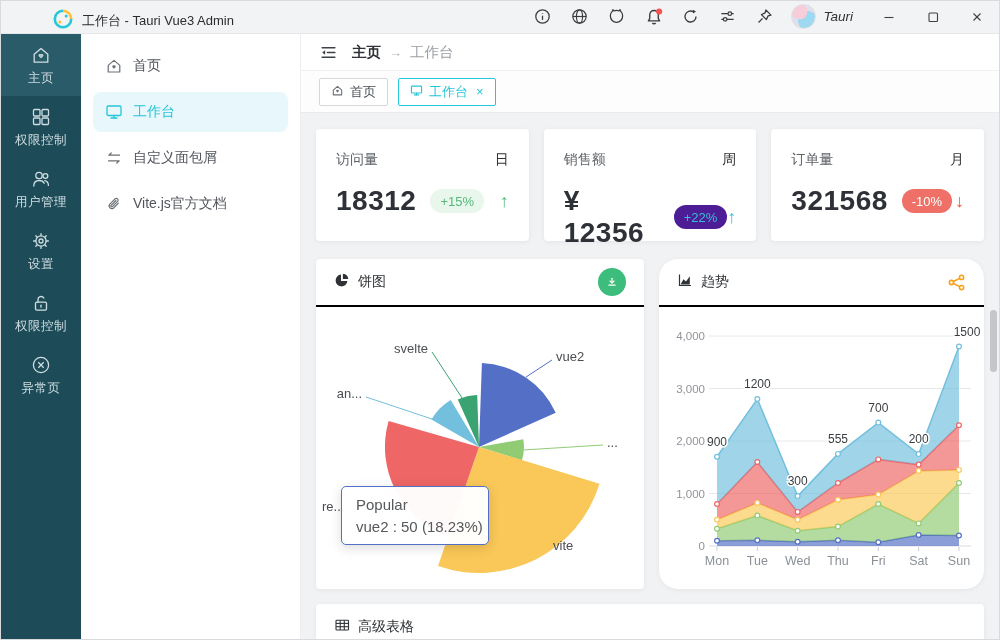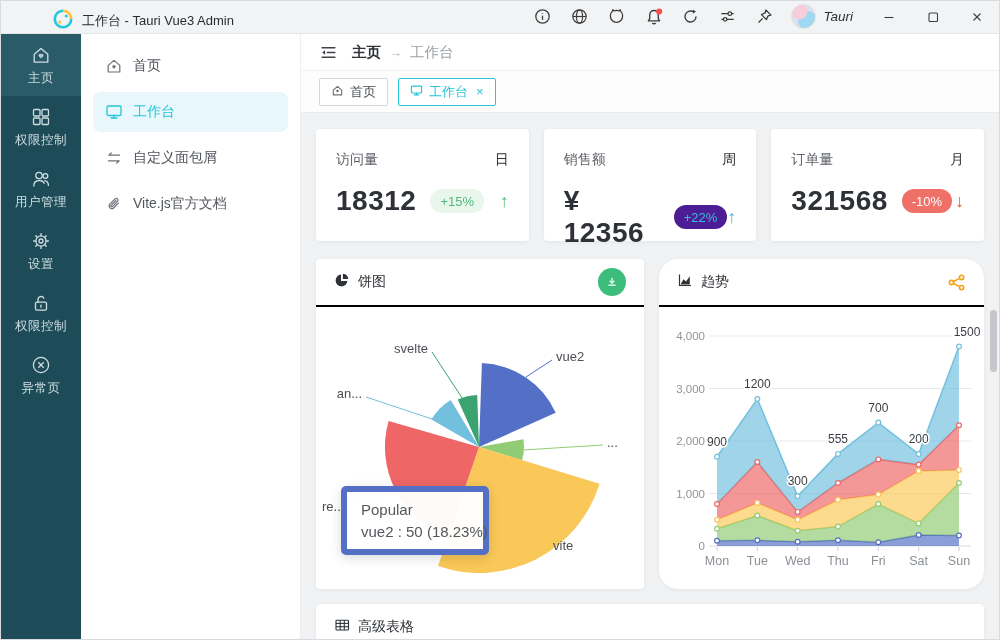--- a/index.html
+++ b/index.html
@@ -69,21 +69,21 @@
   .pie-card { width:328px; }
   .trend-card { flex:1;border-radius:19px; }
   .card-hd { height:48px; display:flex; align-items:center; padding:0 18px; border-bottom:2px solid #000000; }
   .card-hd .hd-title { font-size:14px; color:#2f3337; margin-left:8px; }
   .hd-right { margin-left:auto; display:flex; align-items:center; }
   .dl-btn { width:28px; height:28px; border-radius:50%; background:#3cbd7c; display:flex; align-items:center; justify-content:center; cursor:pointer; }
   .share-btn { cursor:pointer; display:flex; }
   .card-bd { position:relative; }
 
   
-  .pie-tooltip { position:absolute; left:25px; top:179px; width:148px; background:rgba(255,255,255,.97); border:6px solid #14b8a6; border-radius:5px; box-shadow:0 3px 12px rgba(0,0,0,.14); padding:9px 14px; z-index:5; }
+  .pie-tooltip { position:absolute; left:25px; top:179px; width:148px; background:rgba(255,255,255,.97); border:1px solid #14b8a6; border-radius:5px; box-shadow:0 3px 12px rgba(0,0,0,.14); padding:9px 14px; z-index:5; }
   .pie-tooltip .tt1 { font-size:15px; color:#55585c; }
   .pie-tooltip .tt2 { font-size:15px; color:#55585c; margin-top:5px; white-space:nowrap; }
 
   
   .table-card { margin-top:15px; height:140px; }
 
   
   .scroll-thumb { position:absolute; right:3px; top:310px; width:7px; height:62px; border-radius:4px; background:#c4c6c9; }
 
   svg text { font-family:"Liberation Sans","DejaVu Sans",sans-serif; }

